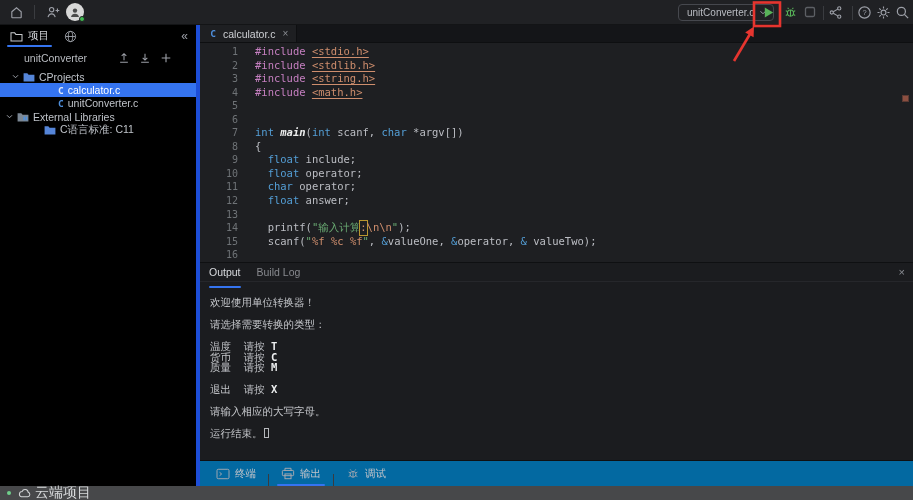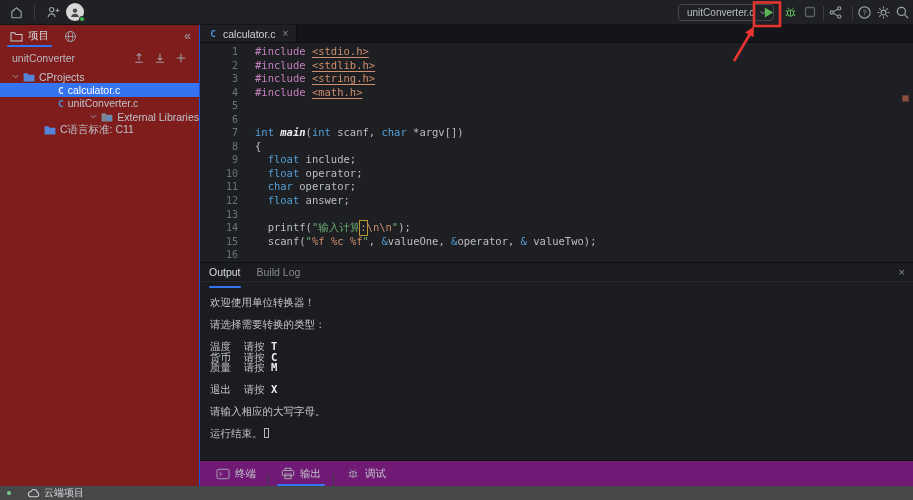--- a/index.html
+++ b/index.html
@@ -33,28 +33,28 @@
   .pill {
     position:absolute; left:678px; top:4px; height:17px; padding:0 6px 0 8px;
     border:1px solid #46484e; border-radius:4px;
     display:flex; align-items:center; gap:5px; color:#b9bcc2; font-size:10px; cursor:pointer;
   }
   .htr { position:absolute; top:1px; } 
 
   
   #sidebar {
     position:absolute; left:0; top:25px; width:200px; height:461px;
-    background:#7f1d1d; border-right:1px solid #1d4ed8;
+    background:#000000; border-right:4px solid #1d4ed8;
   }
   #panel-tabs { height:22px; display:flex; align-items:center; padding-left:7px; }
   .ptab { position:relative; display:flex; align-items:center; gap:5px; height:22px; padding:0 3px; font-size:10.5px; color:#d3d5d9; cursor:pointer; }
   .ptab::after { content:""; position:absolute; left:0; right:0; bottom:0; height:2.5px; background:#3574f0; border-radius:2px; }
   .ptab-globe { margin-left:12px; cursor:pointer; }
   .collapse { margin-left:auto; margin-right:8px; color:#9da0a8; font-size:12px; cursor:pointer; line-height:1; }
-  #proj-header { height:16px; display:flex; align-items:center; padding:0 12px; margin-top:3px; }
+  #proj-header { height:16px; display:flex; align-items:center; padding:0 24px; margin-top:3px; }
   #proj-name { font-size:10.5px; color:#b8bbc0; }
   #proj-actions { margin-left:auto; display:flex; gap:9px; }
   #proj-actions span { cursor:pointer; }
   #tree { margin-top:4px; }
   .tree-row { height:13.4px; display:flex; align-items:center; gap:4px; font-size:10.5px; color:#bfc3c9; cursor:pointer; white-space:nowrap; }
   .tree-row.selected { background:#3574f0; color:#ffffff; }
   .tree-row.selected .cfile { color:#dfe9fc; }
   .cfile { color:#4f8fdc; font-weight:700; font-size:9.5px; font-family:"DejaVu Sans Mono",monospace; width:10px; text-align:center; }
 
   
@@ -89,28 +89,28 @@
   .otab.active { color:#d9dbdf; }
   .otab.active::after { content:""; position:absolute; left:0; right:0; bottom:0; height:2px; background:#3574f0; border-radius:2px; }
   #o-close { margin-left:auto; margin-right:8px; color:#8b8e94; font-size:11px; cursor:pointer; }
   #o-body { padding:7px 0 0 10px; font-family:"DejaVu Sans Mono","Liberation Mono",monospace;
     font-size:10.5px; line-height:10.9px; color:#c3c5c9; white-space:pre;margin-top:8px; }
   .out-line b { color:#eceeef; }
   .cursor-box { display:inline-block; width:5px; height:10px; border:1px solid #b7b9bd; vertical-align:-1px; margin-left:1px; }
 
   
   #toolbar { position:absolute; left:200px; top:460px; width:713px; height:26px;
-    background:#701a75; border-top:1px solid #0f1012; display:flex; align-items:flex-end; padding-left:4px; }
+    background:#0369a1; border-top:1px solid #0f1012; display:flex; align-items:flex-end; padding-left:4px; }
   .tool { position:relative; height:100%; display:flex; align-items:center; gap:5px; padding:0 12px; font-size:10.5px; color:#c2c4c9; cursor:pointer; }
   .tool.active::after { content:""; position:absolute; left:8px; right:8px; bottom:0; height:2px; background:#3574f0; border-radius:2px; }
   .tdiv { width:1px; height:12px; background:#393b3f; }
 
   
   #statusbar { position:absolute; left:0; top:486px; width:913px; height:14px; background:#47484a;
-    display:flex; align-items:center; gap:16px; padding-left:7px; font-size:10px; color:#d8dadc; }
+    display:flex; align-items:center; gap:7px; padding-left:7px; font-size:14px; color:#d8dadc; }
   .sdot { width:4px; height:4px; border-radius:50%; background:#6fcf8b; }
   #cloud-proj { display:flex; align-items:center; gap:4px; cursor:pointer; }
 
   
   #annotation { position:absolute; left:0; top:0; width:913px; height:500px; pointer-events:none; z-index:50; }
 </style>
 </head>
 <body>
 
 <div id="header">
@@ -242,21 +242,21 @@
         <span>CProjects</span>
       </div>
       <div class="tree-row selected" style="padding-left: 58px;">
         <span><span class="cfile">C</span></span>
         <span>calculator.c</span>
       </div>
       <div class="tree-row" style="padding-left: 58px;">
         <span><span class="cfile">C</span></span>
         <span>unitConverter.c</span>
       </div>
-      <div class="tree-row" style="padding-left: 6px; justify-content: flex-end;">
+      <div class="tree-row" style="padding-left: 6px;">
         <span>
           <svg width="7" height="5" viewBox="0 0 8 6">
             <path d="M1 1.5 4 4.5 7 1.5" stroke="#9da0a8" fill="none" stroke-width="1.2"></path>
           </svg>
         </span>
         <span>
           <svg width="12" height="10" viewBox="0 0 14 12">
             <path d="M.5 1.5h4.5L6.5 3.4h7v8.1H.5z" fill="#7b8794"></path>
             <rect x="7.5" y="5.5" width="2" height="4.5" fill="#4f8fdc"></rect>
             <rect x="10.2" y="5.5" width="2" height="4.5" fill="#4f8fdc"></rect>

